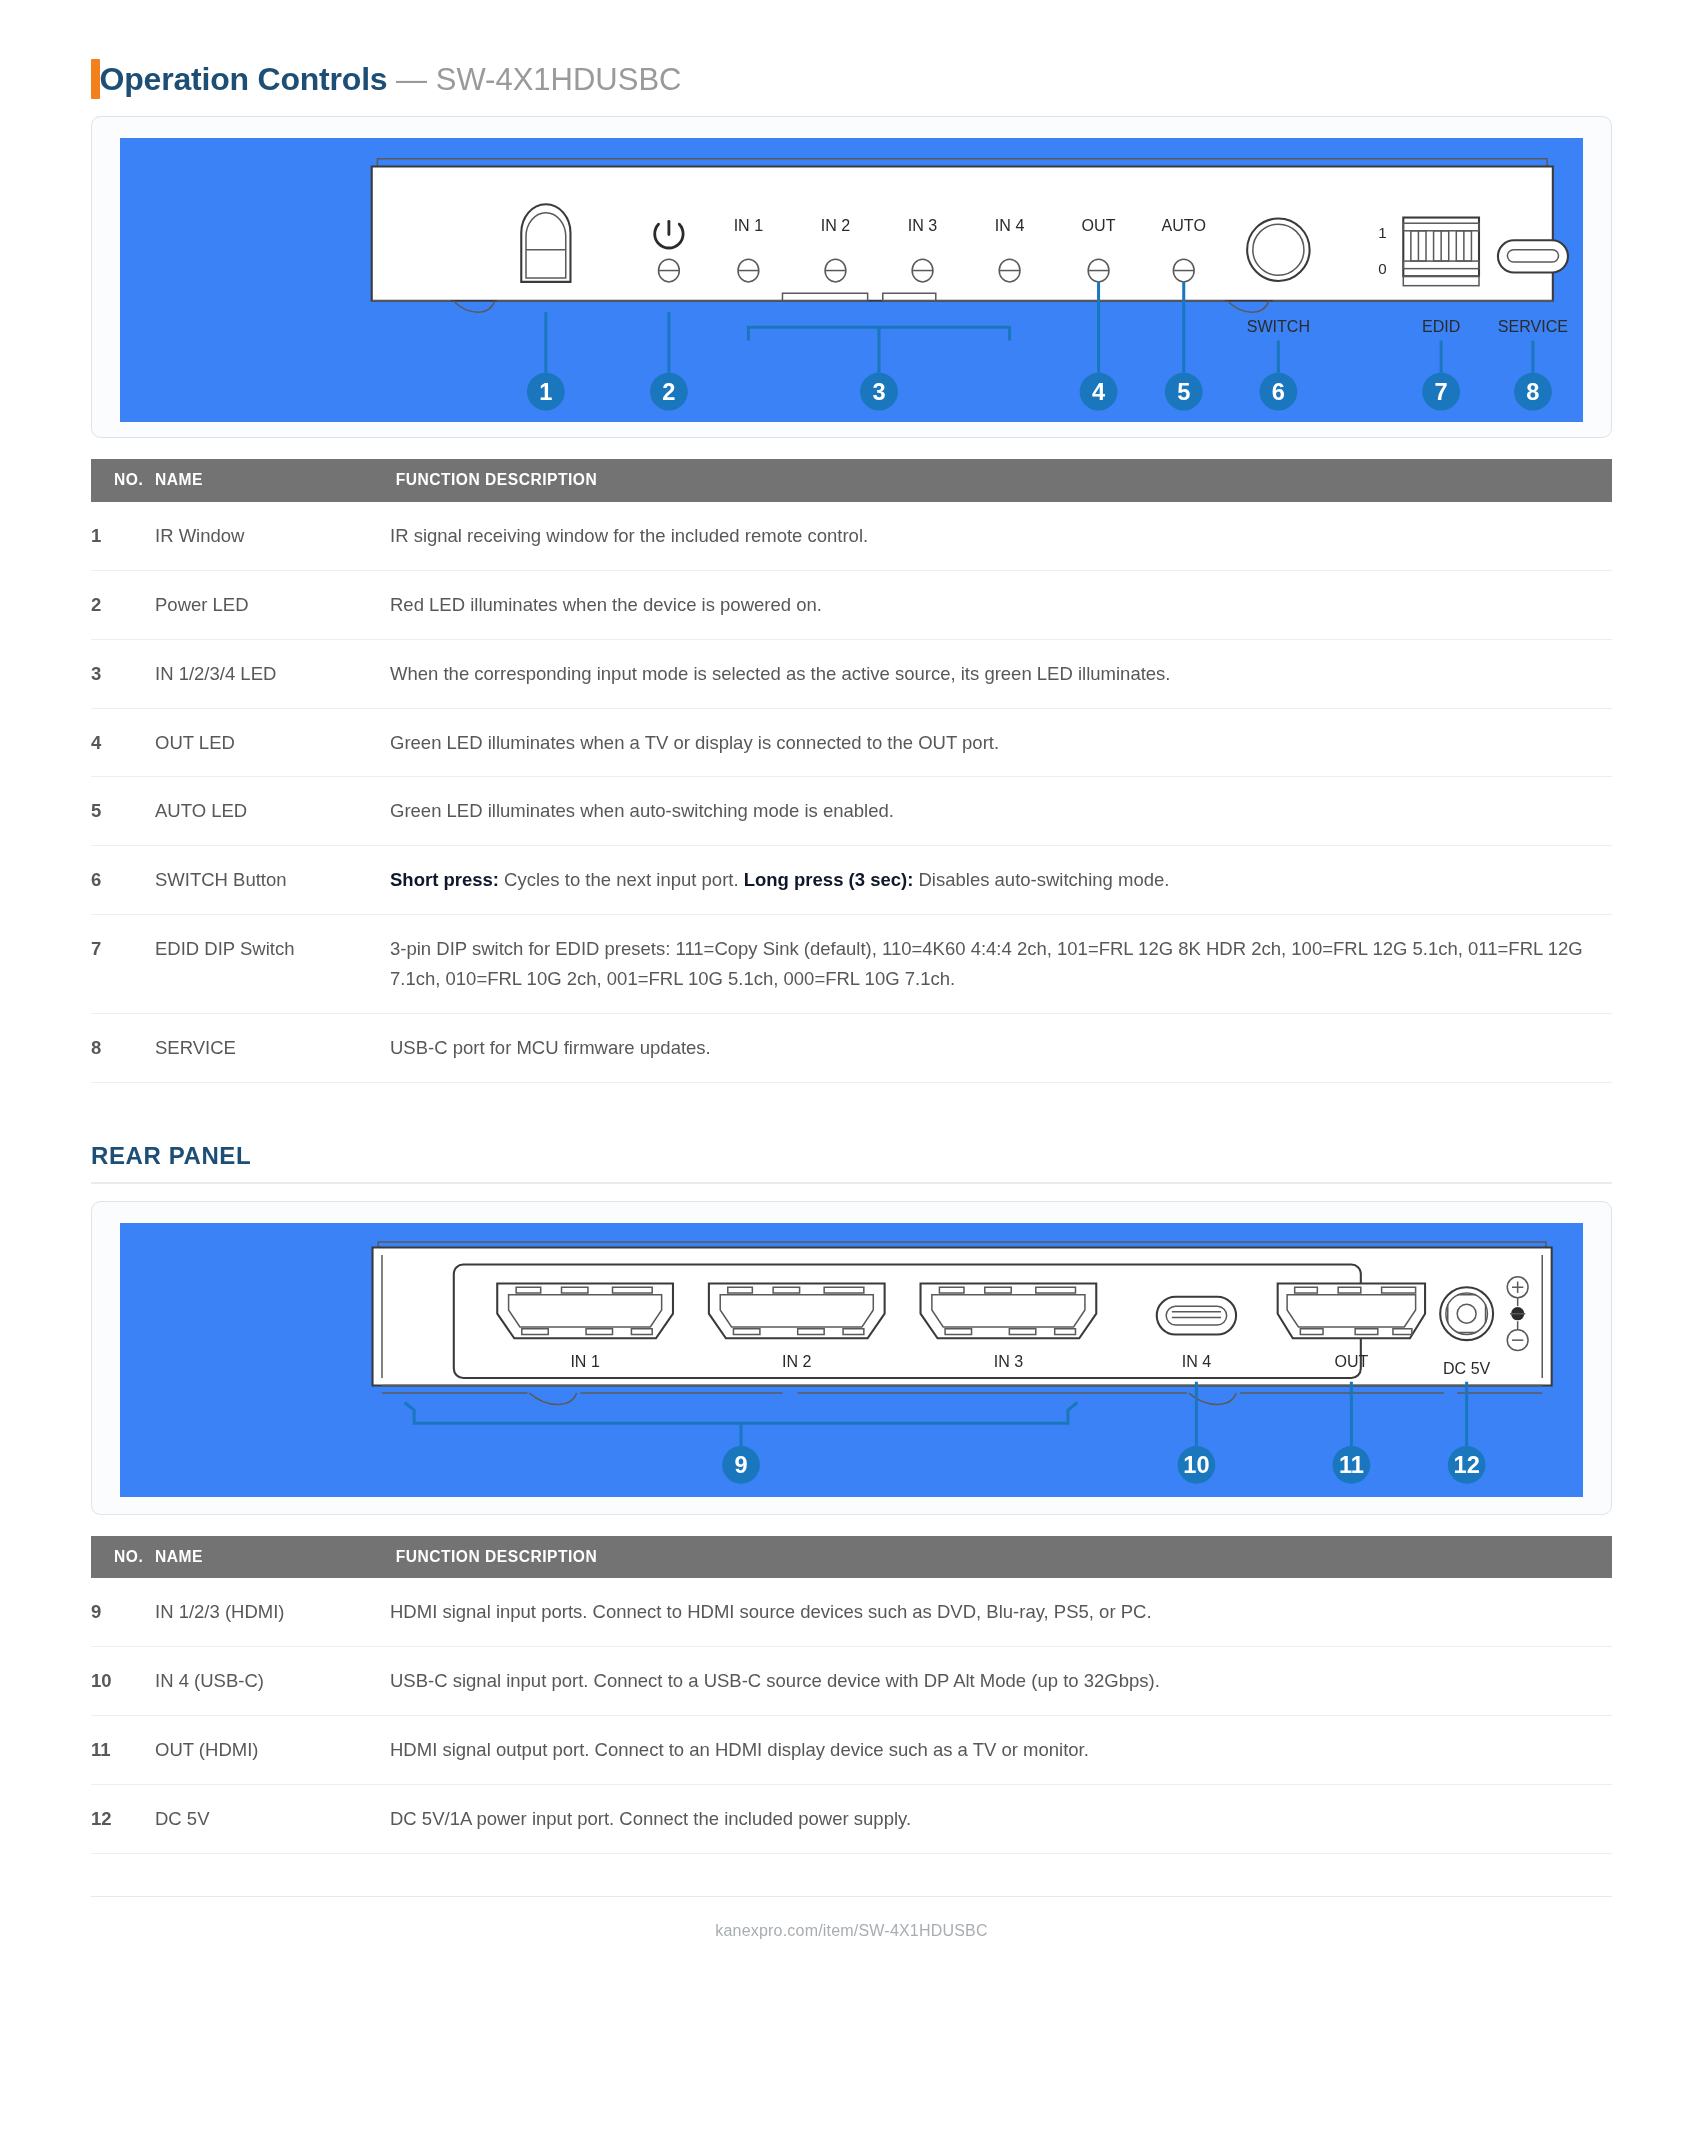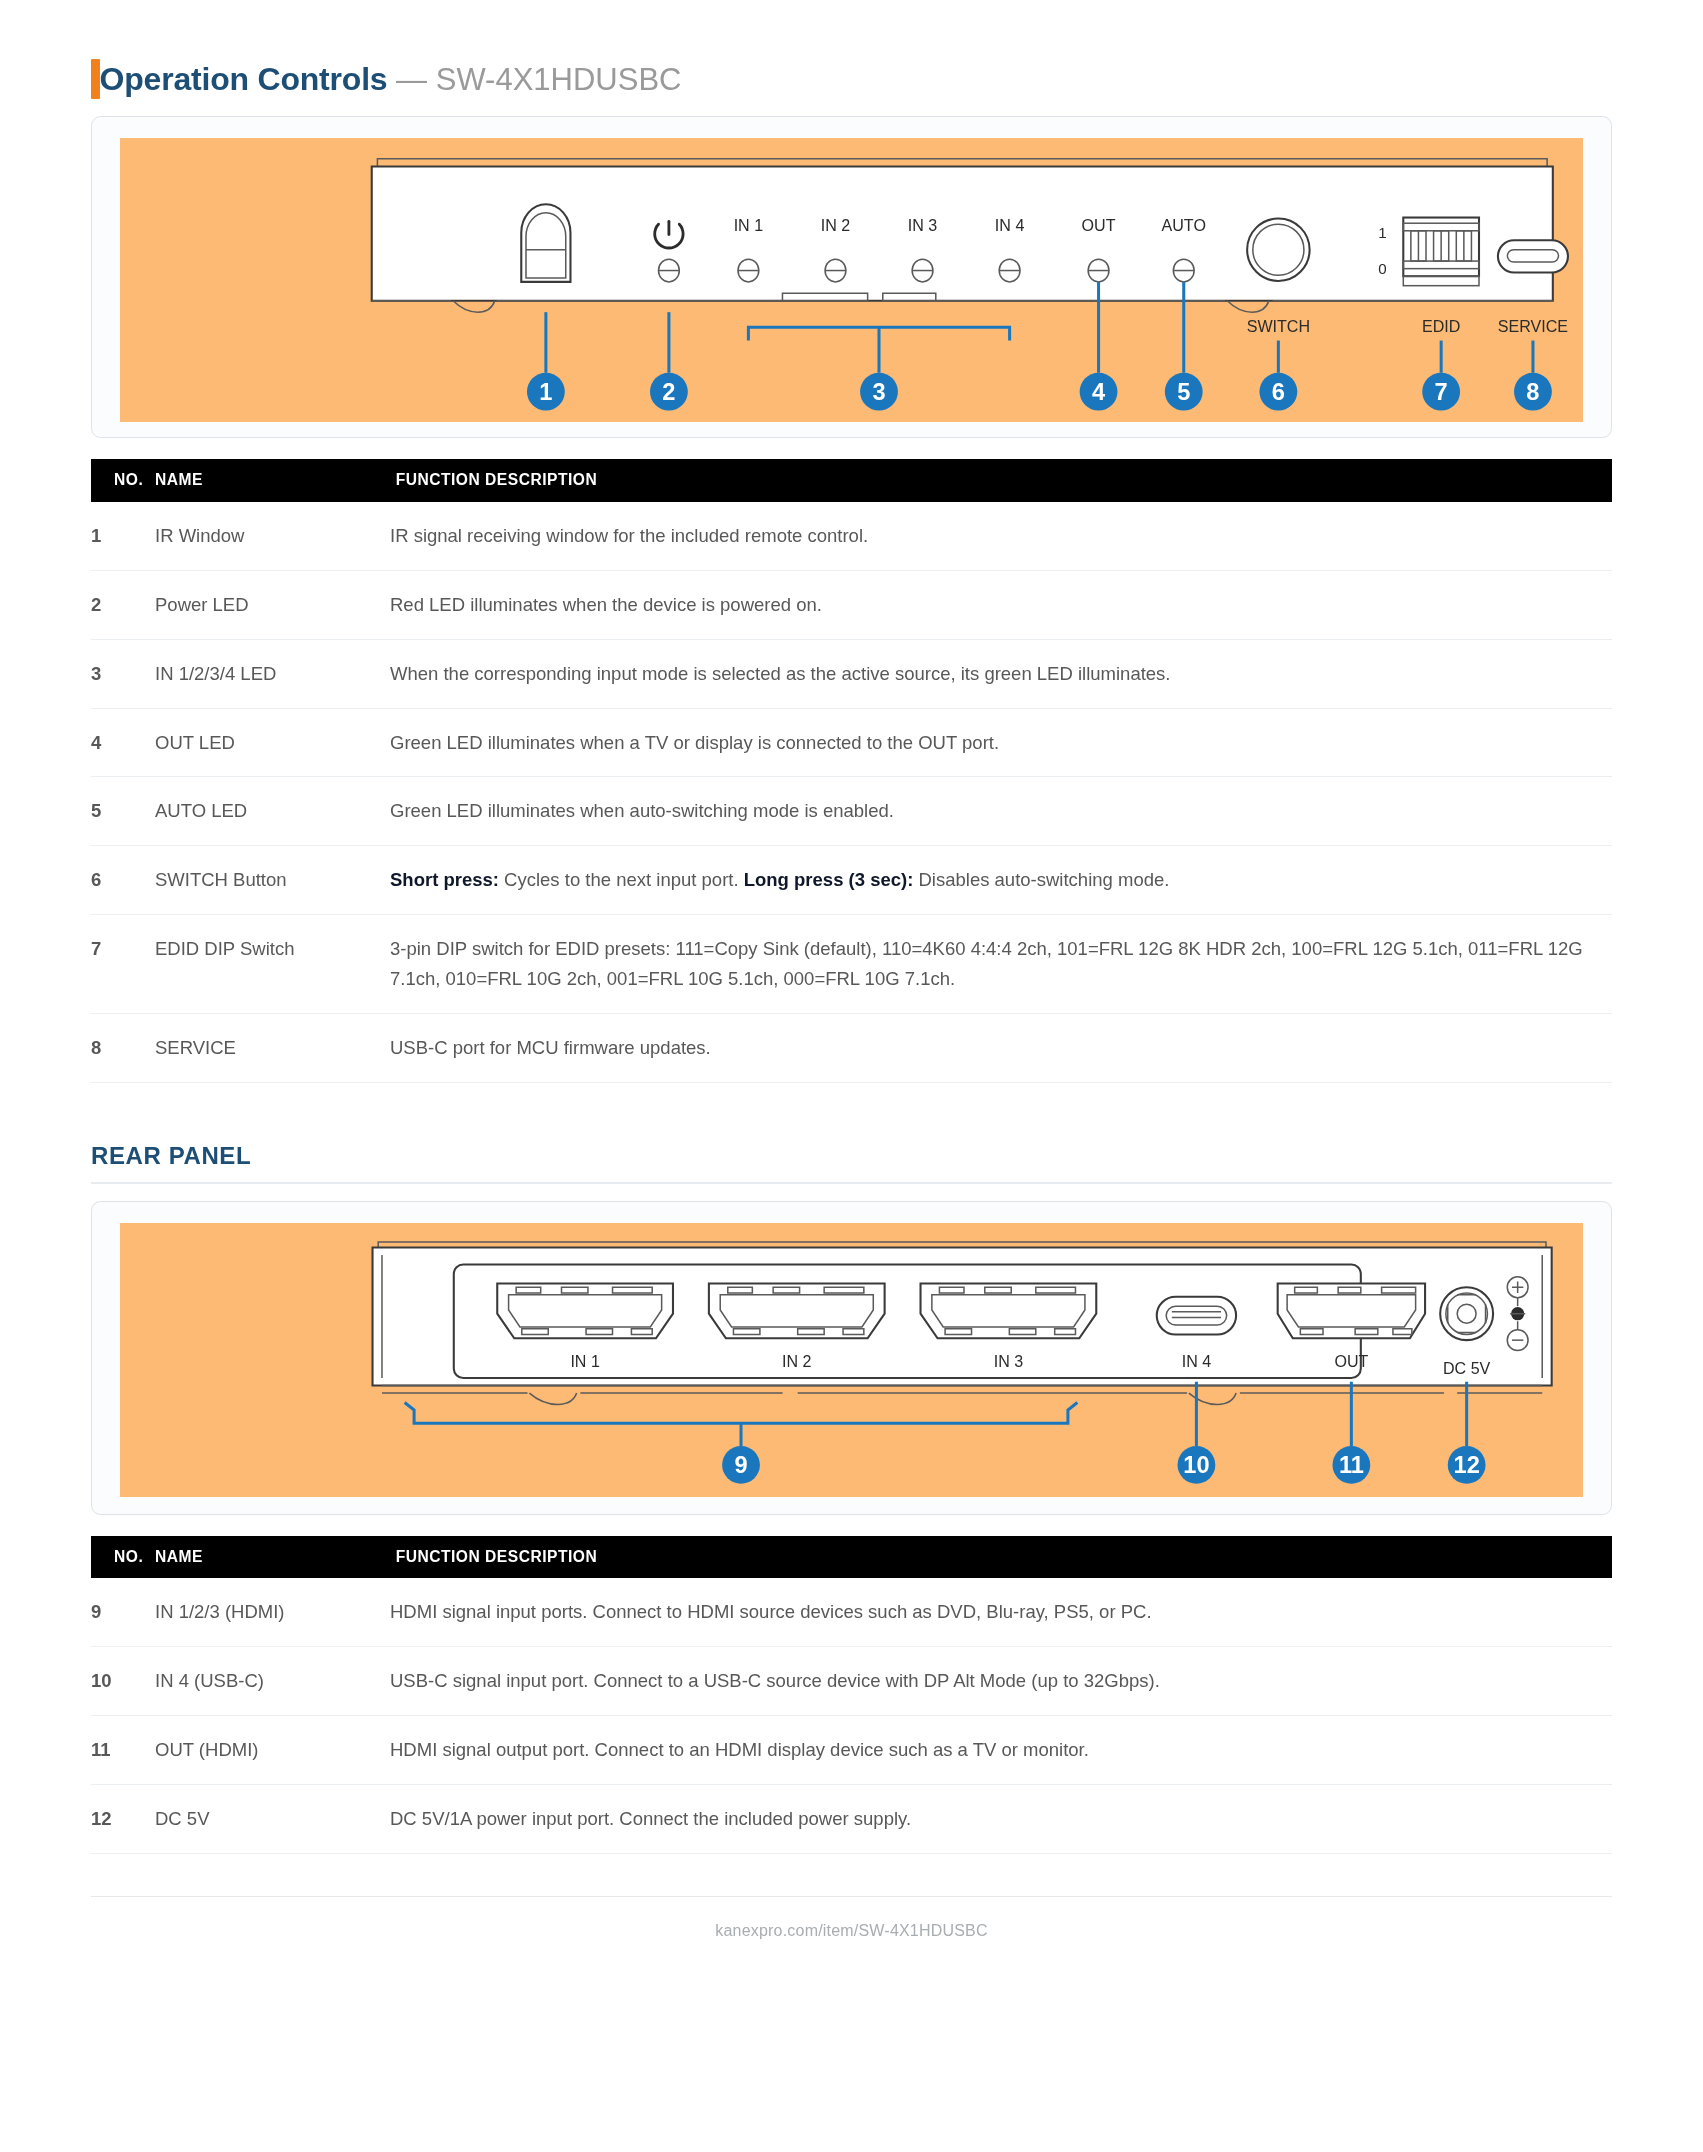--- a/index.html
+++ b/index.html
@@ -27,27 +27,27 @@
 
   
   .diagram-card {
     margin-top:17px;
     border:1.4px solid #dde3e8;
     border-radius:9.5px;
     background:#fbfcfd;
     padding:21px 28px 15px 28px;
   }
   .diagram-card.rear { padding-bottom:17px; }
-  .diagram-inner { background:#fdba74; }
+  .diagram-inner { background:#3b82f6; }
   svg { display:block; }
 
   
   table.spec { width:100%; border-collapse:collapse; margin-top:21px; table-layout:fixed; }
   table.spec thead th {
-    background:#000000; color:#ffffff;
+    background:#737373; color:#ffffff;
     font-size:15.6px; font-weight:bold; letter-spacing:0.5px;
     text-align:left; padding:12.3px 0 12.3px 0; vertical-align:middle;
   }
   th.c-no   { width:64px;  padding-left:23px !important; }
   th.c-name { width:235px; }
   th.c-desc { padding-left:5.7px !important; }
 
   table.spec tbody td {
     border-bottom:1.4px solid #eceff2;
     padding:19px 0 19px 0;

